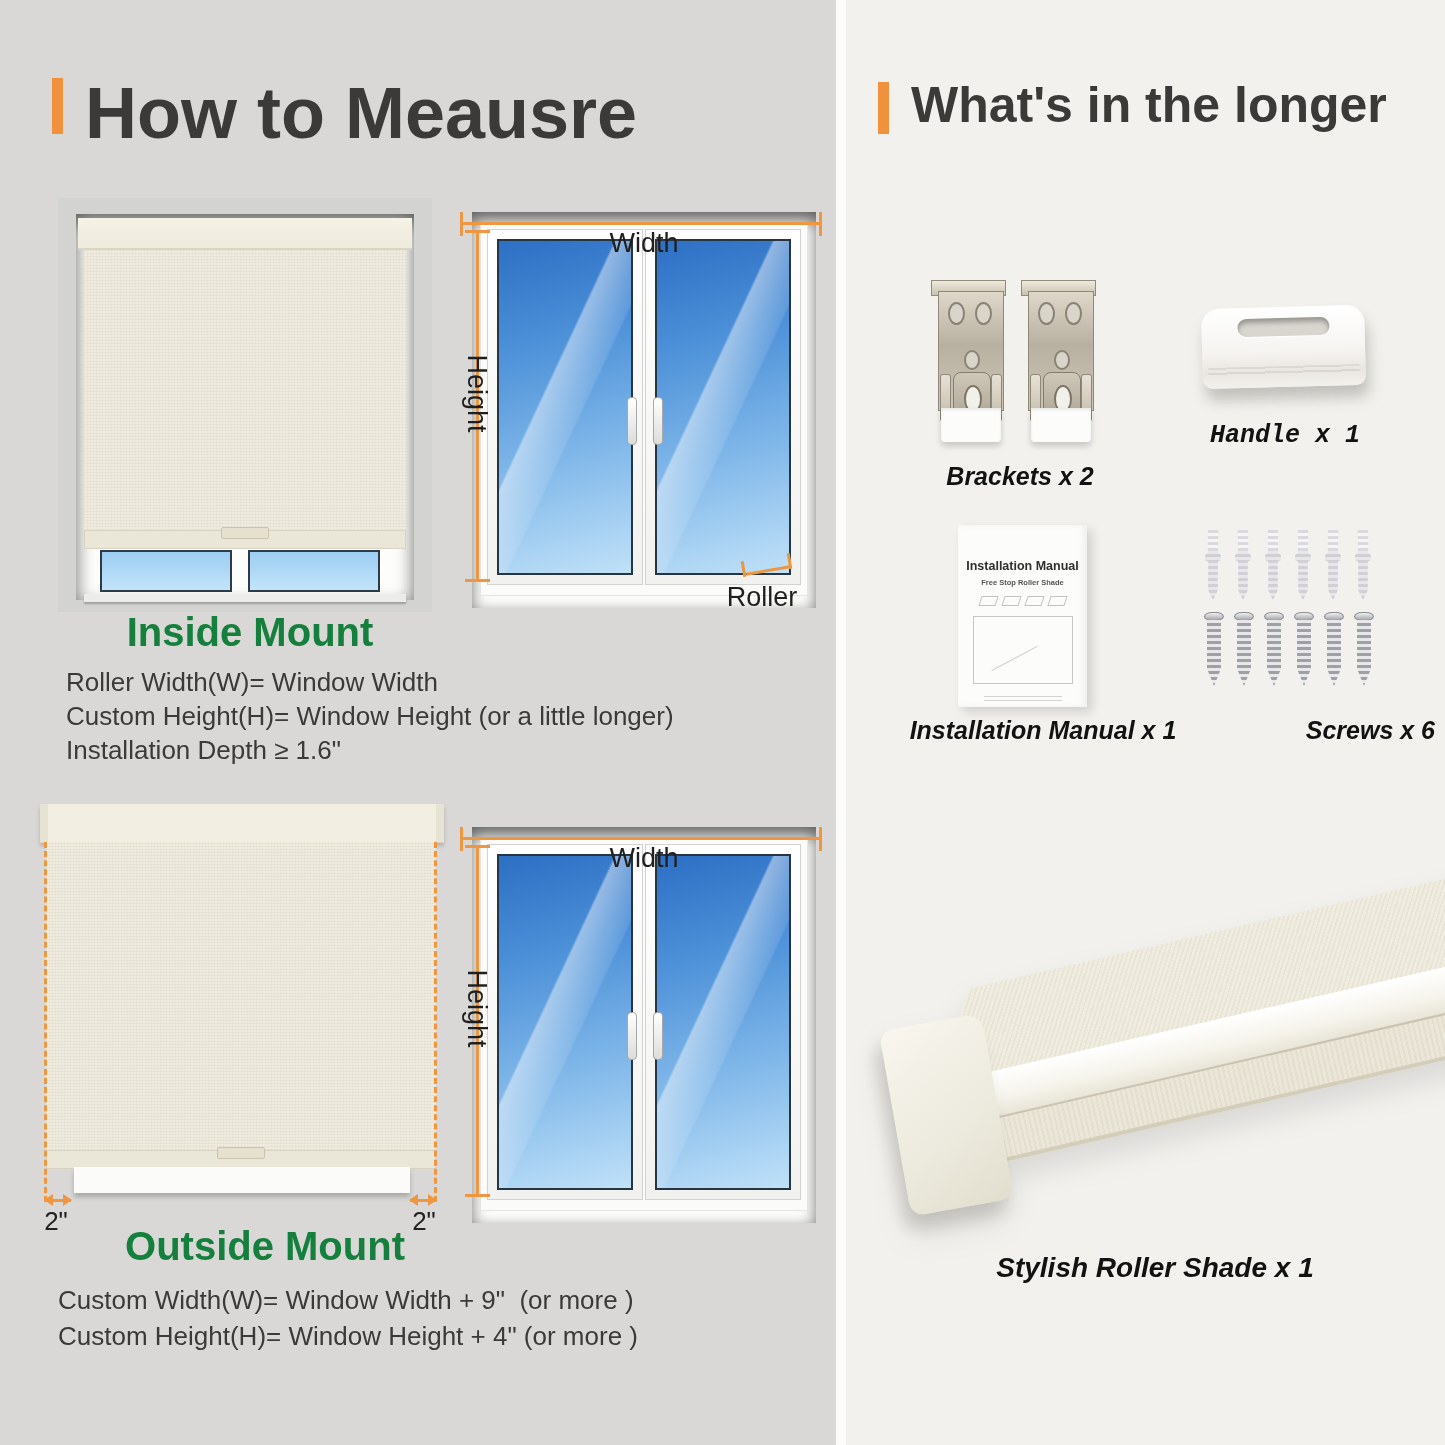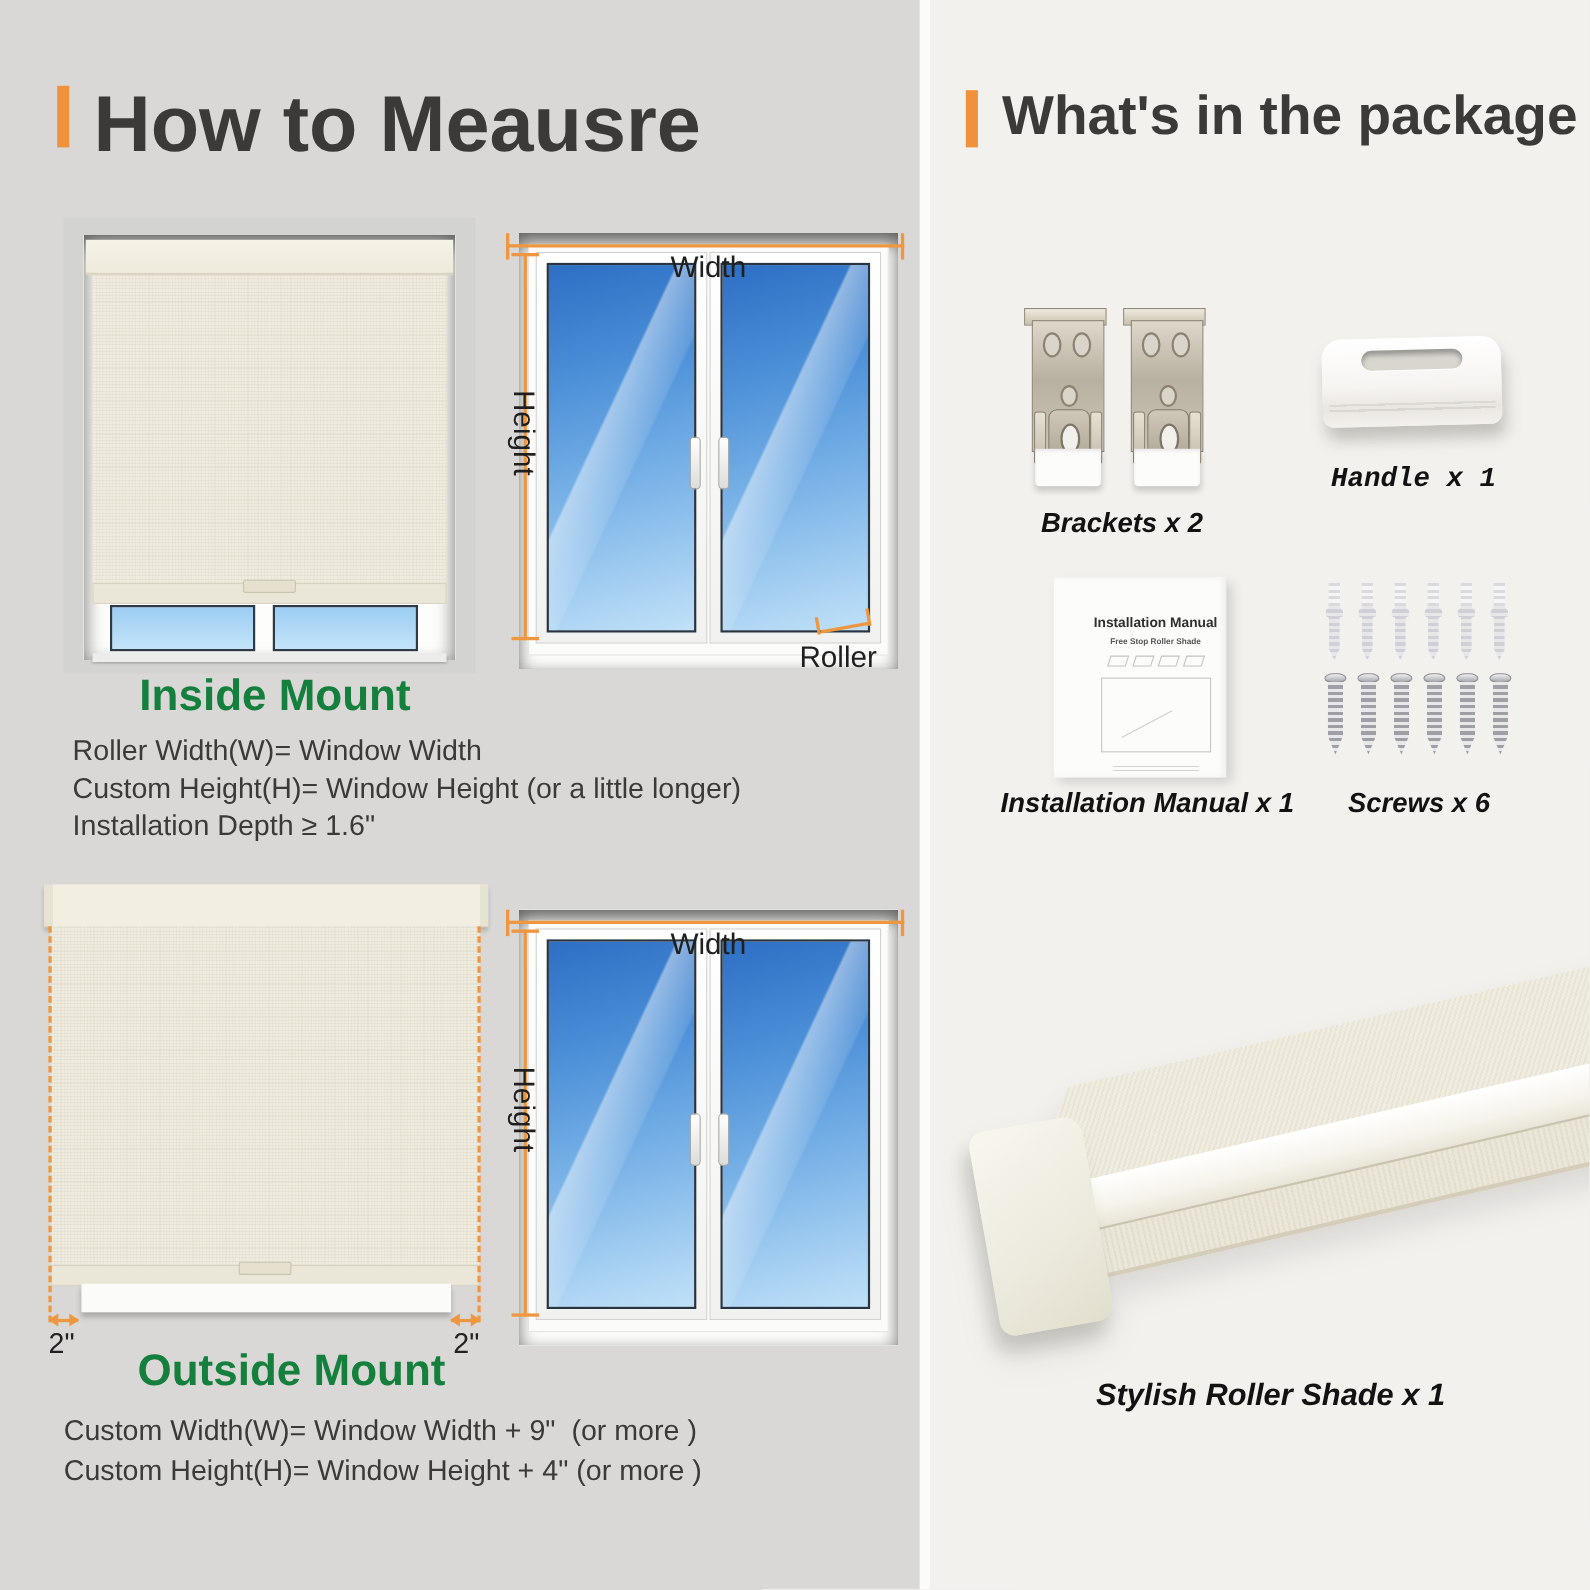--- a/index.html
+++ b/index.html
@@ -271,21 +271,21 @@
     <div class="m m-hcap-b"></div>
     <div class="mlabel m-hlabel">Height</div>
   </div>
 
   <div class="mount-heading" style="left:85px; top:1224px; width:360px;">Outside Mount</div>
   <div class="body-line" style="left:58px; top:1284px;">Custom Width(W)= Window Width + 9"  (or more )</div>
   <div class="body-line" style="left:58px; top:1320px;">Custom Height(H)= Window Height + 4" (or more )</div>
 
   <div class="sec-title t-right" style="left:878px; top:78px;">
     <div class="accent" style="height:52px;"></div>
-    <h1>What's in the package</h1>
+    <h1>What's in the longer</h1>
   </div>
 
   <div class="bracket" style="left:938px; top:280px;">
     <div class="br-flange"></div>
     <div class="br-body">
       <span class="br-hole br-h1"></span>
       <span class="br-hole br-h2"></span>
       <span class="br-hole br-hm"></span>
       <span class="br-pill br-pl"></span>
       <span class="br-pill br-pr"></span>
@@ -309,21 +309,21 @@
     </div>
     <div class="br-plastic"></div>
   </div>
   <div class="pkg-label" style="left:870px; top:462px; width:300px;">Brackets x 2</div>
 
   <div class="handle-img" style="left:1202px; top:307px;">
     <div class="handle-slot"></div>
   </div>
   <div class="pkg-label" style="left:1135px; top:421px; width:300px;font-family:Liberation Mono, monospace;">Handle x 1</div>
 
-  <div class="manual" style="left:958px; top:525px;padding-left:28px;">
+  <div class="manual" style="left:958px; top:525px;">
     <div class="man-title">Installation Manual</div>
     <div class="man-sub">Free Stop Roller Shade</div>
     <div class="man-glyphs">
       <span></span>
         <span></span>
         <span></span>
         <span></span>
     </div>
     <div class="man-box"></div>
     <div class="man-foot"></div>
@@ -353,21 +353,21 @@
       <div class="s-shaft"></div>
     </div>
   <div class="screw" style="left:1324px; top:612px;">
       <div class="s-head"></div>
       <div class="s-shaft"></div>
     </div>
   <div class="screw" style="left:1354px; top:612px;">
       <div class="s-head"></div>
       <div class="s-shaft"></div>
     </div>
-  <div class="pkg-label" style="left:1145px; top:716px; width:290px;">Screws  x 6</div>
+  <div class="pkg-label" style="left:1145px; top:716px; width:290px;text-align:right;">Screws  x 6</div>
 
   <div class="shade-wrap">
     <div class="shade-rot">
       <div class="sb-top"></div>
       <div class="sb-tube"></div>
       <div class="sb-fascia"></div>
       <div class="sb-cap"></div>
     </div>
   </div>
   <div class="pkg-label" style="left:955px; top:1242px; width:400px; font-size:28px;margin-top:10px;">Stylish Roller Shade x 1</div>

